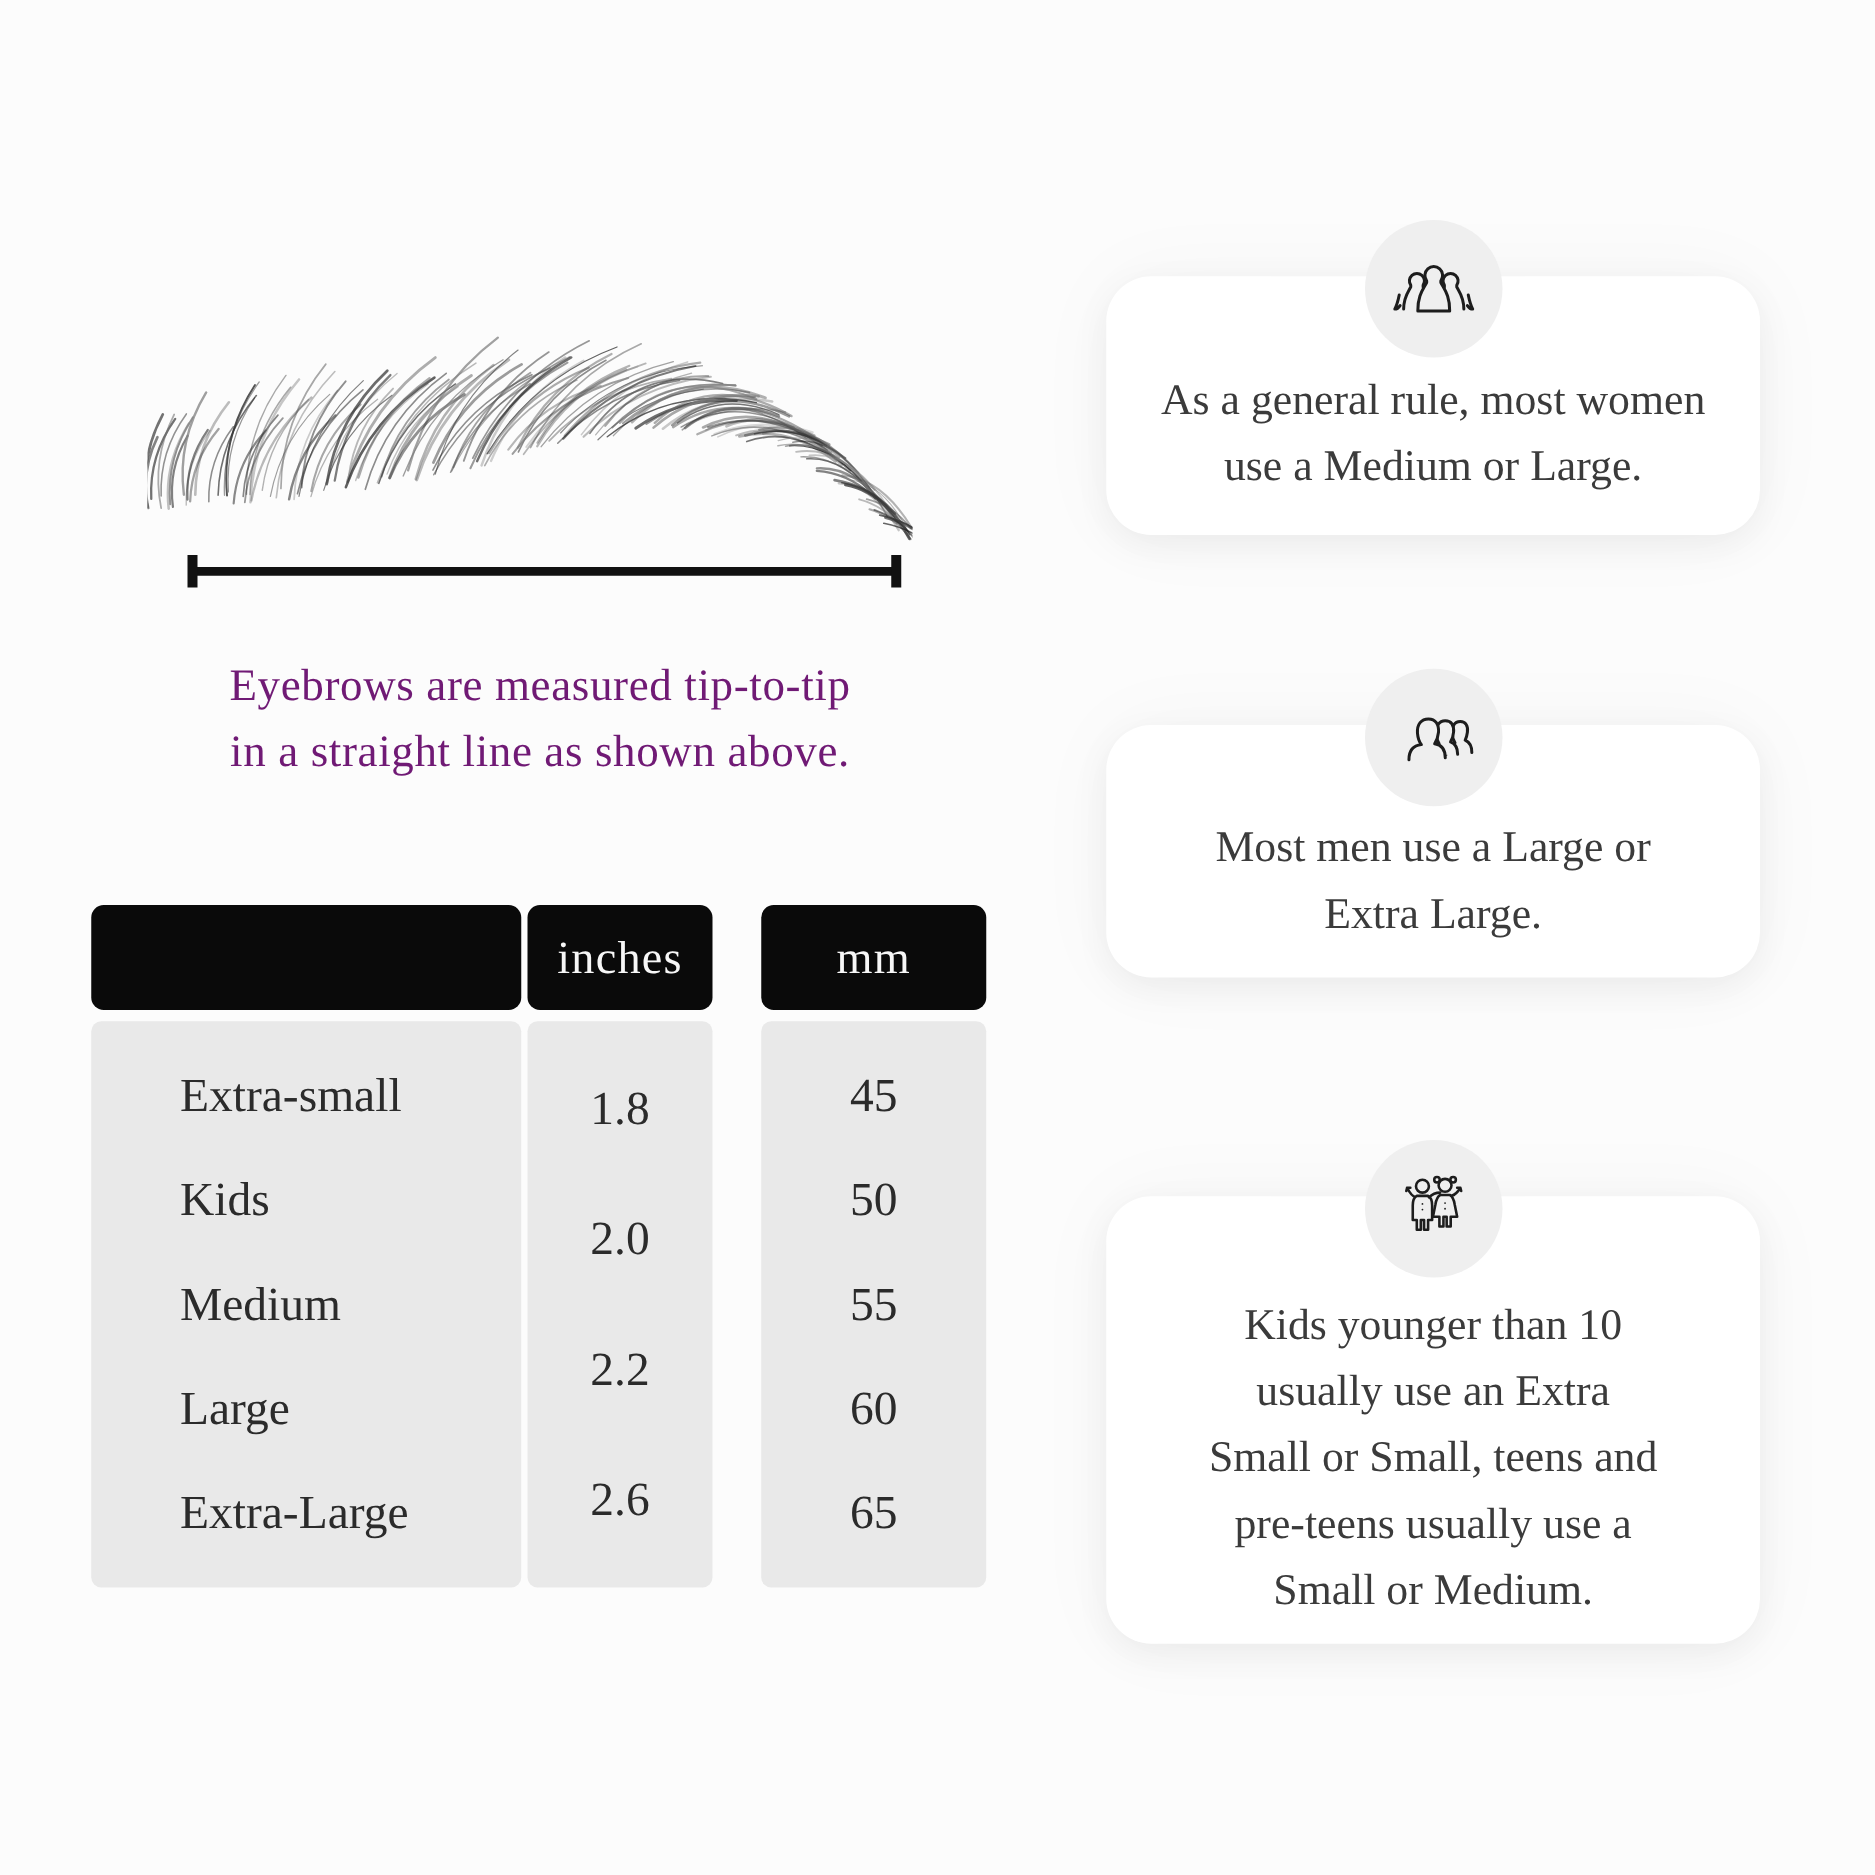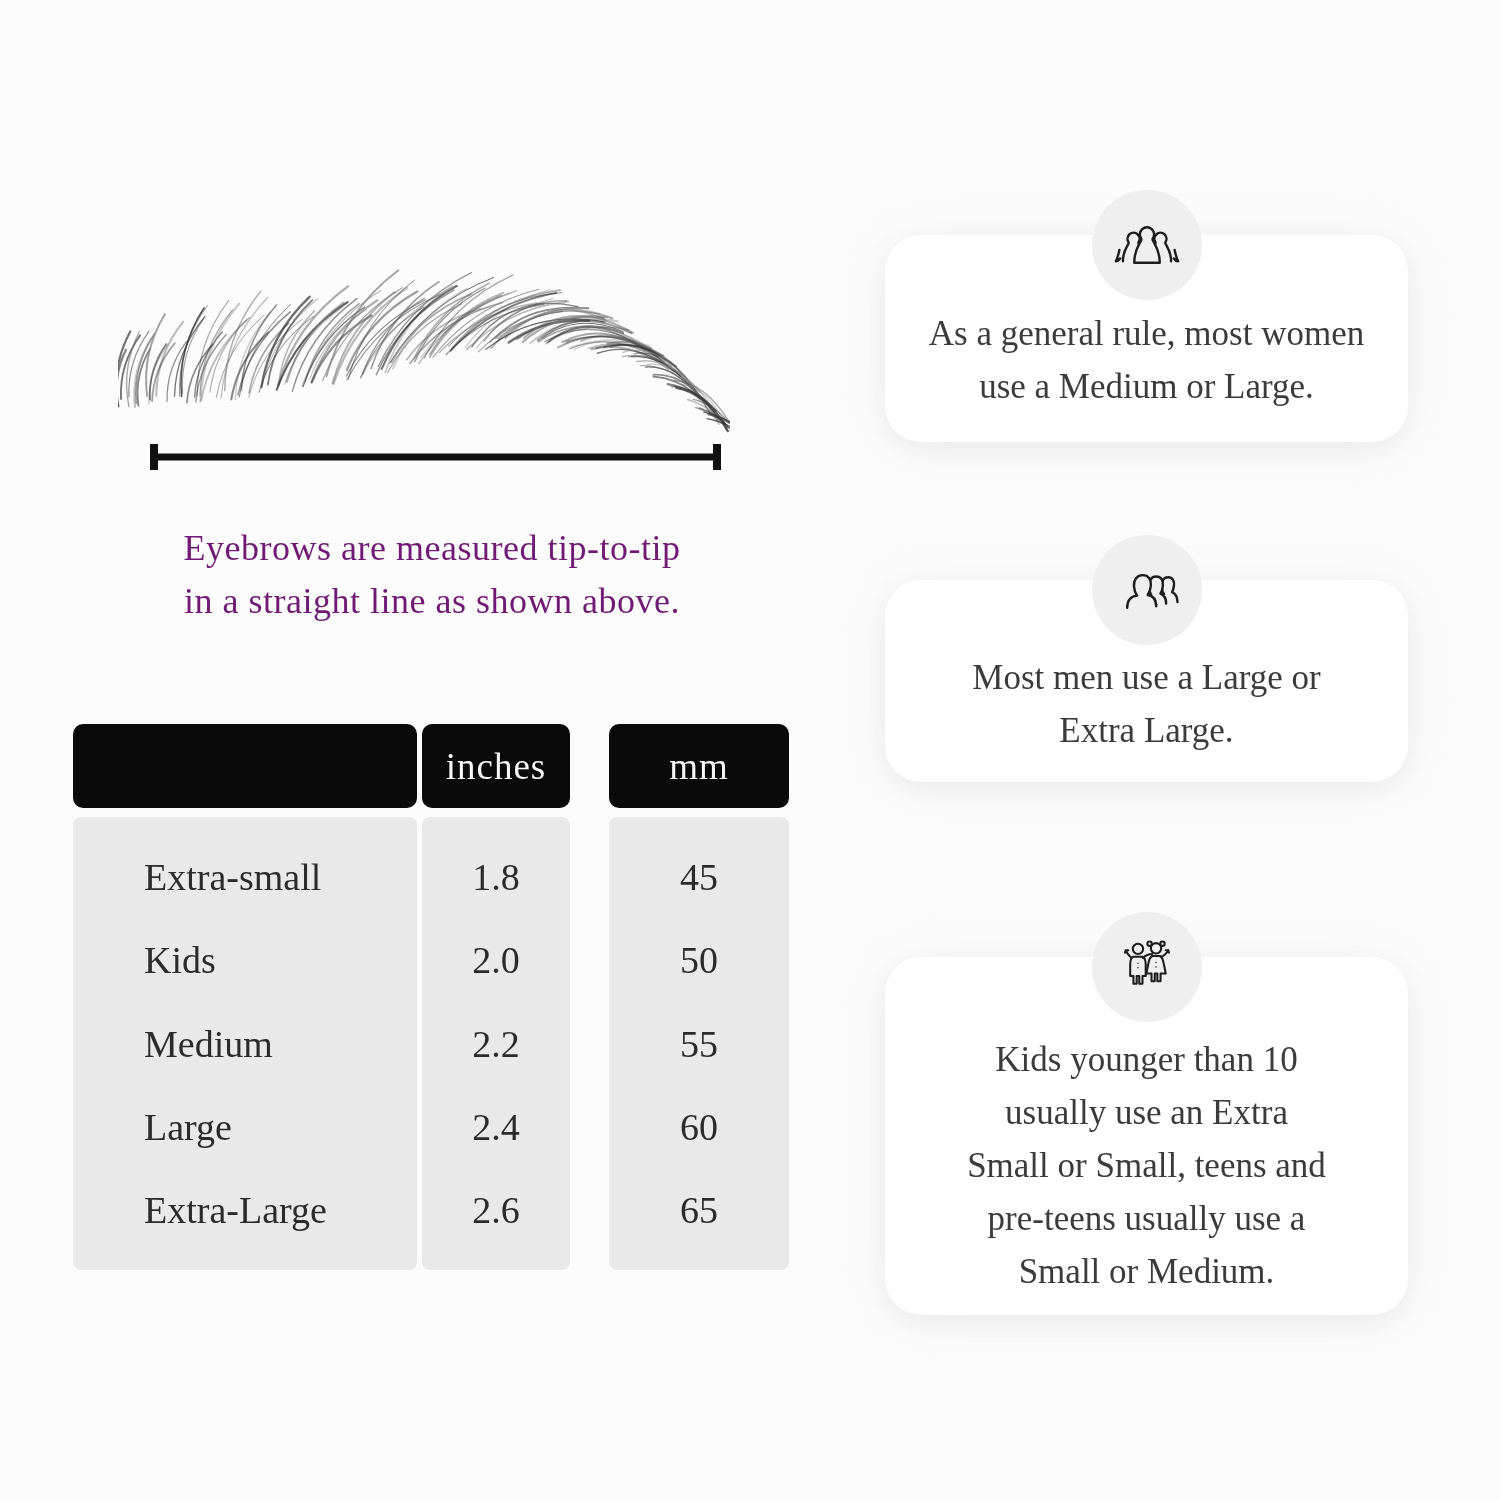--- a/index.html
+++ b/index.html
@@ -35,21 +35,21 @@
   .c2{left:422px;width:148px;}
   .c3{left:609px;width:180px;}
 
   
   .card{
     position:absolute;left:885px;width:523px;background:#ffffff;border-radius:36px;
     box-shadow:0 8px 28px rgba(0,0,0,0.055), 0 0 70px rgba(0,0,0,0.035);
     display:flex;flex-direction:column;align-items:center;justify-content:center;
     text-align:center;font-size:35px;line-height:53px;color:#3b3b3b;
   }
-  #card-women{top:235px;height:207px;padding-top:42px;box-sizing:border-box;}
+  #card-women{top:221px;height:207px;padding-top:42px;box-sizing:border-box;}
   #card-men{top:580px;height:202px;padding-top:46px;box-sizing:border-box;}
   #card-kids{top:957px;height:358px;padding-top:58px;box-sizing:border-box;}
   .icon-circle{
     position:absolute;top:-45px;left:50%;transform:translateX(-50%);
     width:110px;height:110px;border-radius:50%;background:#efefef;
     display:flex;align-items:center;justify-content:center;
   }
   .card-line{display:block;}
 </style>
 </head>
@@ -233,21 +233,20 @@
     <div class="cell lbl">Kids</div>
     <div class="cell lbl">Medium</div>
     <div class="cell lbl">Large</div>
     <div class="cell lbl">Extra-Large</div>
   </div>
 
   <div class="tbody c2">
     <div class="cell num">1.8</div>
     <div class="cell num">2.0</div>
     <div class="cell num">2.2</div>
-    <div class="cell num">2.4</div>
     <div class="cell num">2.6</div>
   </div>
 
   <div class="tbody c3">
     <div class="cell num">45</div>
     <div class="cell num">50</div>
     <div class="cell num">55</div>
     <div class="cell num">60</div>
     <div class="cell num">65</div>
   </div>

